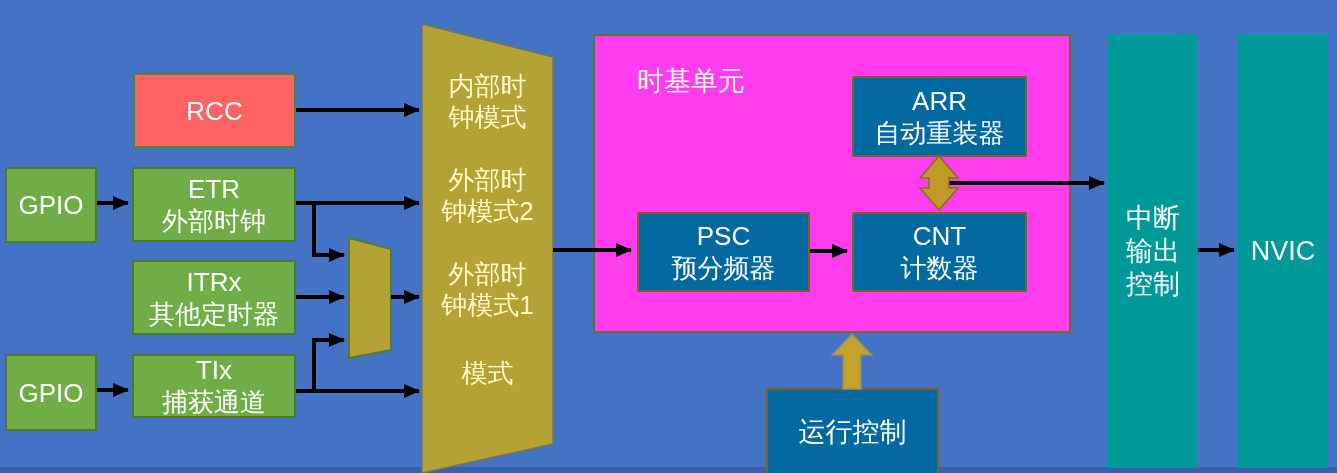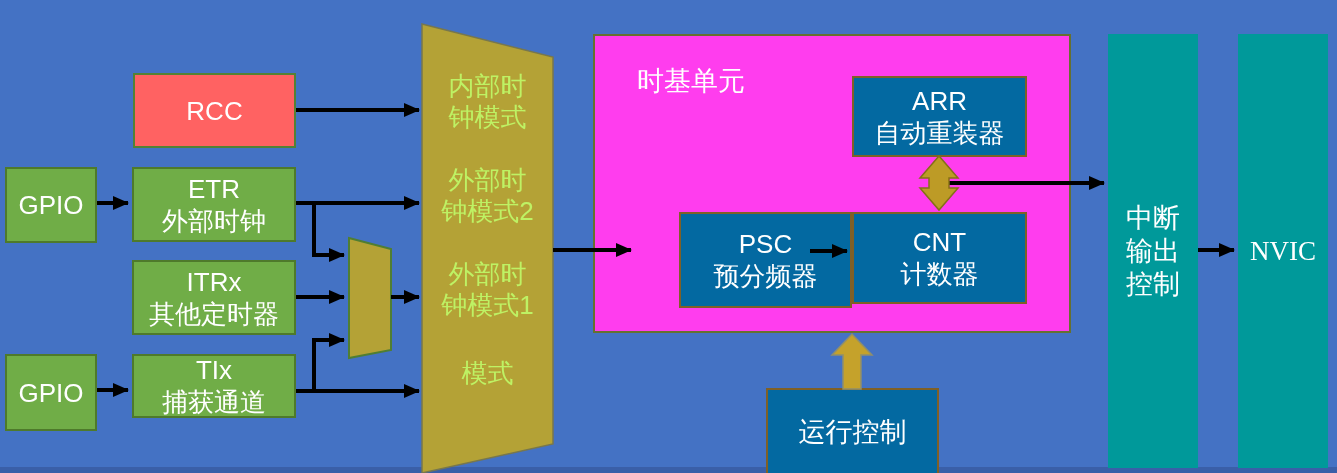--- a/index.html
+++ b/index.html
@@ -22,29 +22,29 @@
   .panel{background:#FF3DEE;border:2px solid #667030;}
   .gpio-top{left:5px;top:167px;width:92px;height:76px;}
   .rcc{left:133px;top:73px;width:163px;height:75px;}
   .etr{left:132px;top:167px;width:164px;height:75px;}
   .itrx{left:132px;top:260px;width:164px;height:75px;}
   .gpio-bottom{left:5px;top:354px;width:92px;height:77px;}
   .tix{left:132px;top:354px;width:164px;height:64px;}
   .tbu{left:593px;top:34px;width:478px;height:299px;display:block;}
   .tbu-title{position:absolute;left:42px;top:28px;font-size:27px;line-height:34px;}
   .arr{left:852px;top:76px;width:175px;height:81px;}
-  .psc{left:637px;top:212px;width:173px;height:96px;margin-left:42px;}
-  .cnt{left:852px;top:212px;width:175px;height:92px;}
+  .psc{left:637px;top:212px;width:173px;height:80px;}
+  .cnt{left:852px;top:212px;width:175px;height:80px;}
   .runctl{left:766px;top:388px;width:173px;height:87px;font-size:27px;}
   .intout{left:1108px;top:34px;width:90px;height:434px;font-size:27px;line-height:33px;justify-content:center;}
-  .nvic{left:1238px;top:34px;width:90px;height:434px;font-size:27px;font-family:Liberation Serif, serif;}
+  .nvic{left:1238px;top:34px;width:90px;height:434px;font-size:27px;}
   .overlay{position:absolute;left:0;top:0;z-index:5;}
   .mode{
     position:absolute;left:422px;width:131px;z-index:10;
-    text-align:center;font-size:26px;line-height:31px;color:#bef264;
+    text-align:center;font-size:26px;line-height:31px;color:#fef9c3;
   }
   .mode-1{top:71px;}
   .mode-2{top:165px;}
   .mode-3{top:259px;}
   .mode-4{top:358px;}
 </style>
 </head>
 <body>
 
 <div class="canvas">

